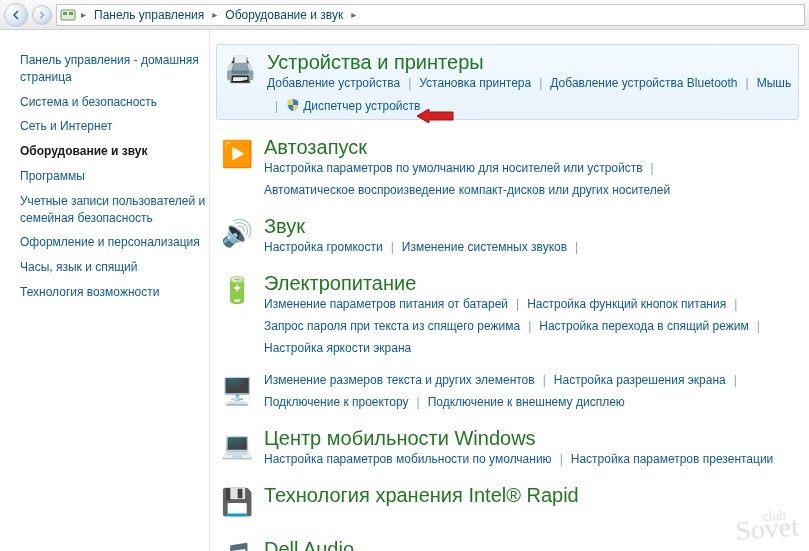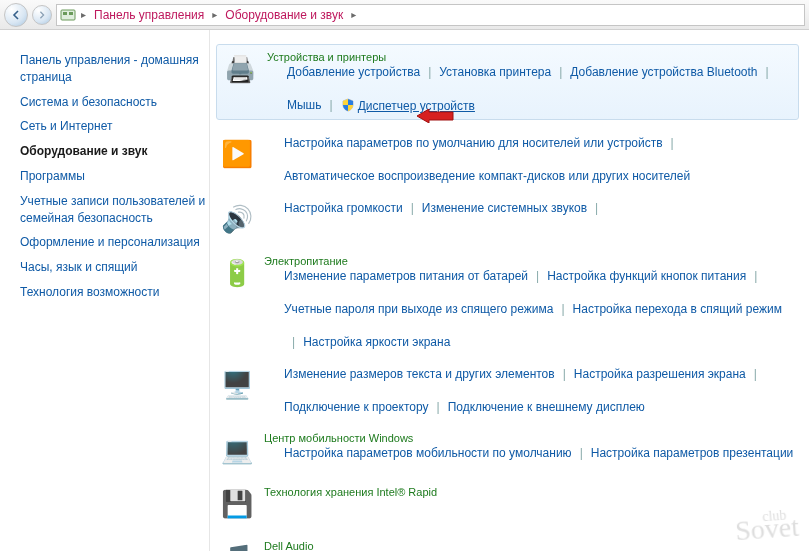--- a/index.html
+++ b/index.html
@@ -46,21 +46,21 @@
     width: 18px; height: 18px;
     display:flex;align-items:center;justify-content:center;
     color:#5a8a3a;
     font-size:13px;
   }
   .crumb {
     padding: 15px 4px;
     height: 100%;
     display: flex;
     align-items: center;
-    color: #be185d;
+    color: #0c4a6e;
     cursor: pointer;
   }
   .crumb-sep {
     color:#6a6a6a;
     padding:0 2px;
     font-size:10px;
   }
   .content {
     display: flex;
     height: calc(100% - 30px);
@@ -101,37 +101,36 @@
     width: 36px;
     min-width: 36px;
     height: 36px;
     margin-right: 8px;
     display:flex;align-items:center;justify-content:center;
     font-size:26px;
   }
   .cat-body { flex: 1; }
   .cat-title {
     color: #1d7a1d;
-    font-size: 11px;
+    font-size: 20px;
     margin-bottom: 2px;
     cursor: pointer;
   }
   .cat-links {
     display: flex;
     flex-wrap: wrap;
-    align-items: flex-start;
-    row-gap: 19px;
-    margin-left: 20px;
+    align-items: center;
+    row-gap: 8px;
   }
   .cat-link {
     color: #0f5aa6;
     cursor: pointer;
     white-space: nowrap;
   }
-  .cat-link.emph { text-decoration: underline; }
+  .cat-link.emph { }
   .link-sep {
     color:#8aa;
     margin: 0 8px;
   }
   .shield {
     display:inline-block;
     width:14px;height:14px;
     margin-right:3px;
     vertical-align:-2px;
   }
@@ -217,48 +216,50 @@
                   <path d="M7 1 L2 3 V7 H7 Z" fill="#ffd43a"></path>
                   <path d="M7 7 H12 C12 10 9.5 12.5 7 13 Z" fill="#ffd43a"></path>
                   <path d="M7 7 H2 C2 10 4.5 12.5 7 13 Z" fill="#2a7de1"></path>
                 </svg></span>Диспетчер устройств</span>
           </div>
         </div>
       </div>
       <div class="category">
         <div class="cat-icon">▶️</div>
         <div class="cat-body">
+          <div class="cat-title">Автозапуск</div>
           <div class="cat-links">
             <span class="cat-link">Настройка параметров по умолчанию для носителей или устройств</span>
             <span class="link-sep">|</span>
             <span class="cat-link">Автоматическое воспроизведение компакт-дисков или других носителей</span>
           </div>
         </div>
       </div>
       <div class="category">
         <div class="cat-icon">🔊</div>
         <div class="cat-body">
+          <div class="cat-title">Звук</div>
           <div class="cat-links">
             <span class="cat-link">Настройка громкости</span>
             <span class="link-sep">|</span>
             <span class="cat-link">Изменение системных звуков</span>
             <span class="link-sep">|</span>
           </div>
         </div>
       </div>
       <div class="category">
         <div class="cat-icon">🔋</div>
         <div class="cat-body">
           <div class="cat-title">Электропитание</div>
           <div class="cat-links">
             <span class="cat-link">Изменение параметров питания от батарей</span>
             <span class="link-sep">|</span>
             <span class="cat-link">Настройка функций кнопок питания</span>
             <span class="link-sep">|</span>
-            <span class="cat-link">Учетные пароля при выходе из спящего режима</span>
+            <span class="cat-link">Запрос пароля при текста из спящего режима</span>
             <span class="link-sep">|</span>
             <span class="cat-link">Настройка перехода в спящий режим</span>
             <span class="link-sep">|</span>
             <span class="cat-link">Настройка яркости экрана</span>
           </div>
         </div>
       </div>
       <div class="category">
         <div class="cat-icon">🖥️</div>
         <div class="cat-body">

